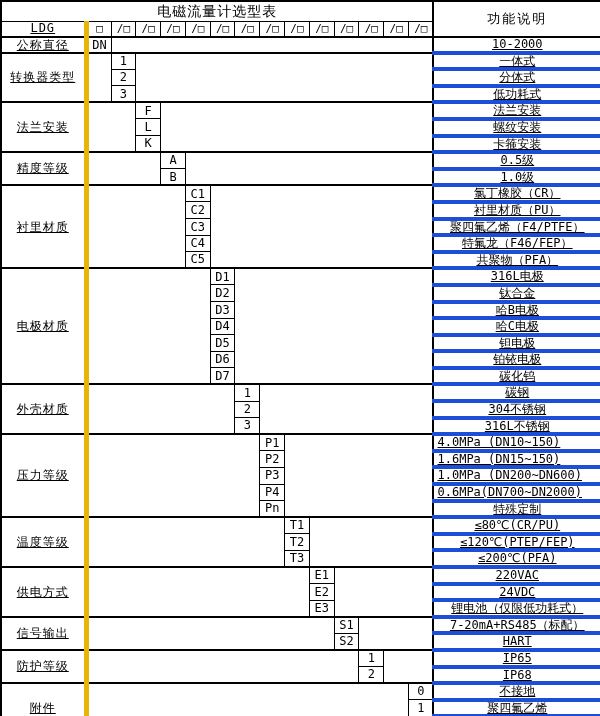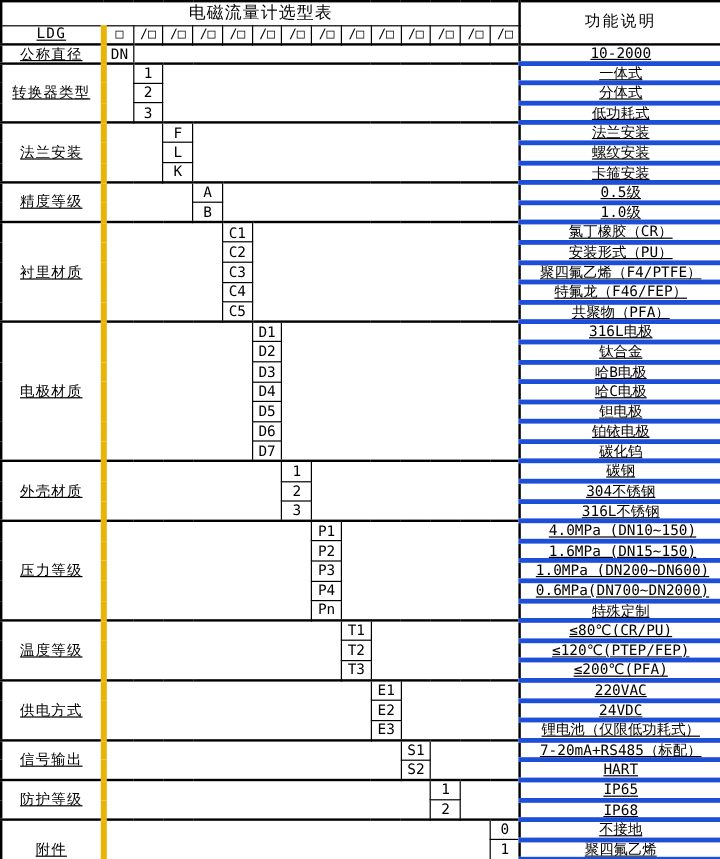--- a/index.html
+++ b/index.html
@@ -22,21 +22,21 @@
     white-space:nowrap;
   }
   .r-title{height:20px;}
   .r-ldg{height:16px;}
   .title{border-bottom:1px solid #000;font-size:14px;letter-spacing:1px;}
   .fh{border-left:2px solid #000;font-size:13px;letter-spacing:2px;}
   .lbl{border-right:5px solid #eab308;font-size:12px;letter-spacing:1px;text-decoration:underline;}
   .code{border:1px solid #000;}
   .slot{font-size:11px;}
   .desc{border-left:2px solid #000;border-bottom:4px solid #1d4ed8;text-decoration:underline;}
-  .desc.left{text-align:center;padding-left:3px;}
+  .desc.left{text-align:left;padding-left:3px;}
   .sp{}
   .dncell{border-right:1px solid #000;margin-top:16px;}
   .ct{border-top:2px solid #000;}
 </style>
 </head>
 <body>
 
 <div id="wrap">
   <table>
     <colgroup id="cols">
@@ -128,21 +128,21 @@
         </tr>
         <tr>
           <td class="lbl ct" rowspan="5">衬里材质</td>
           <td class="sp ct" colspan="4" rowspan="5"></td>
           <td class="code ct">C1</td>
           <td class="sp ct" colspan="9" rowspan="5"></td>
           <td class="desc ct">氯丁橡胶（CR）</td>
         </tr>
         <tr>
           <td class="code">C2</td>
-          <td class="desc">安装形式（PU）</td>
+          <td class="desc">衬里材质（PU）</td>
         </tr>
         <tr>
           <td class="code">C3</td>
           <td class="desc">聚四氟乙烯（F4/PTFE）</td>
         </tr>
         <tr>
           <td class="code">C4</td>
           <td class="desc">特氟龙（F46/FEP）</td>
         </tr>
         <tr>

